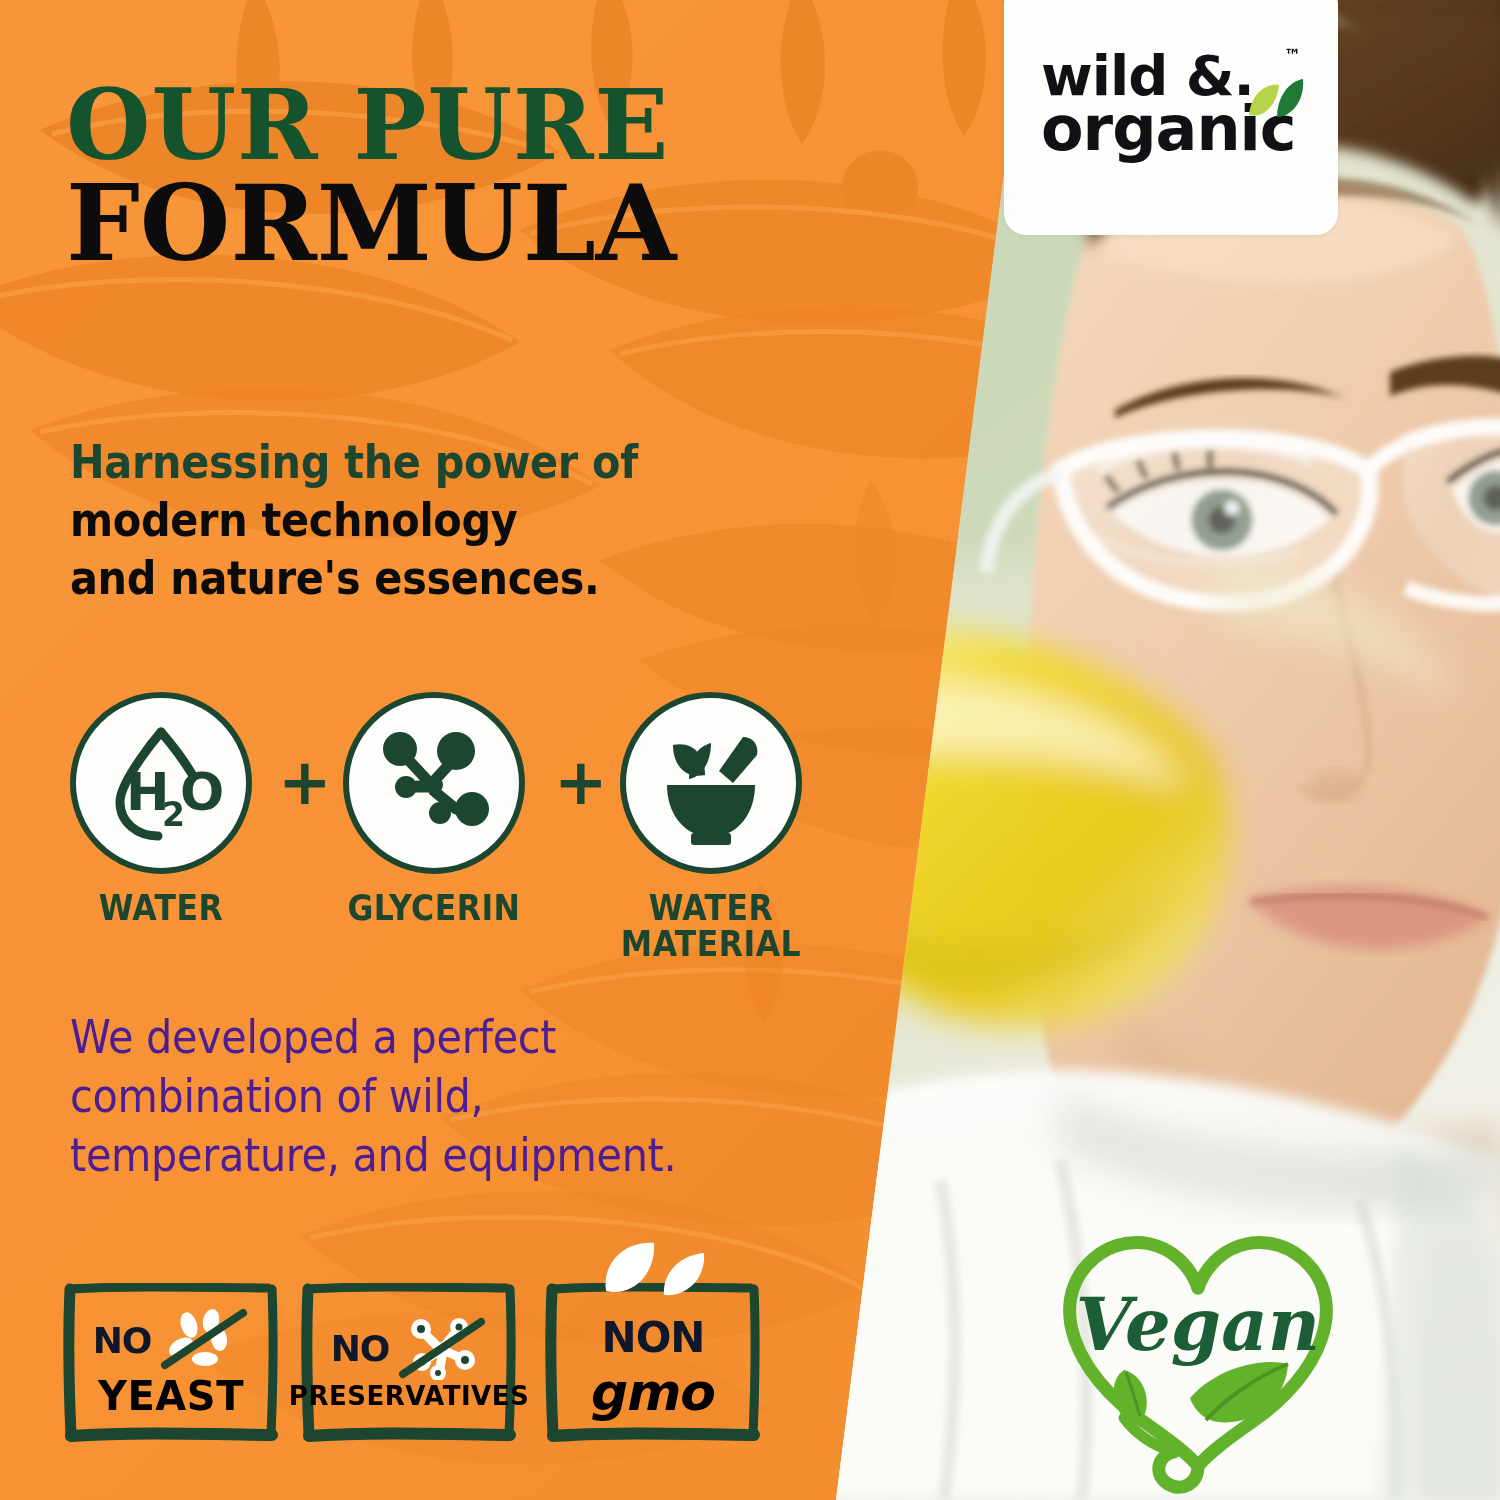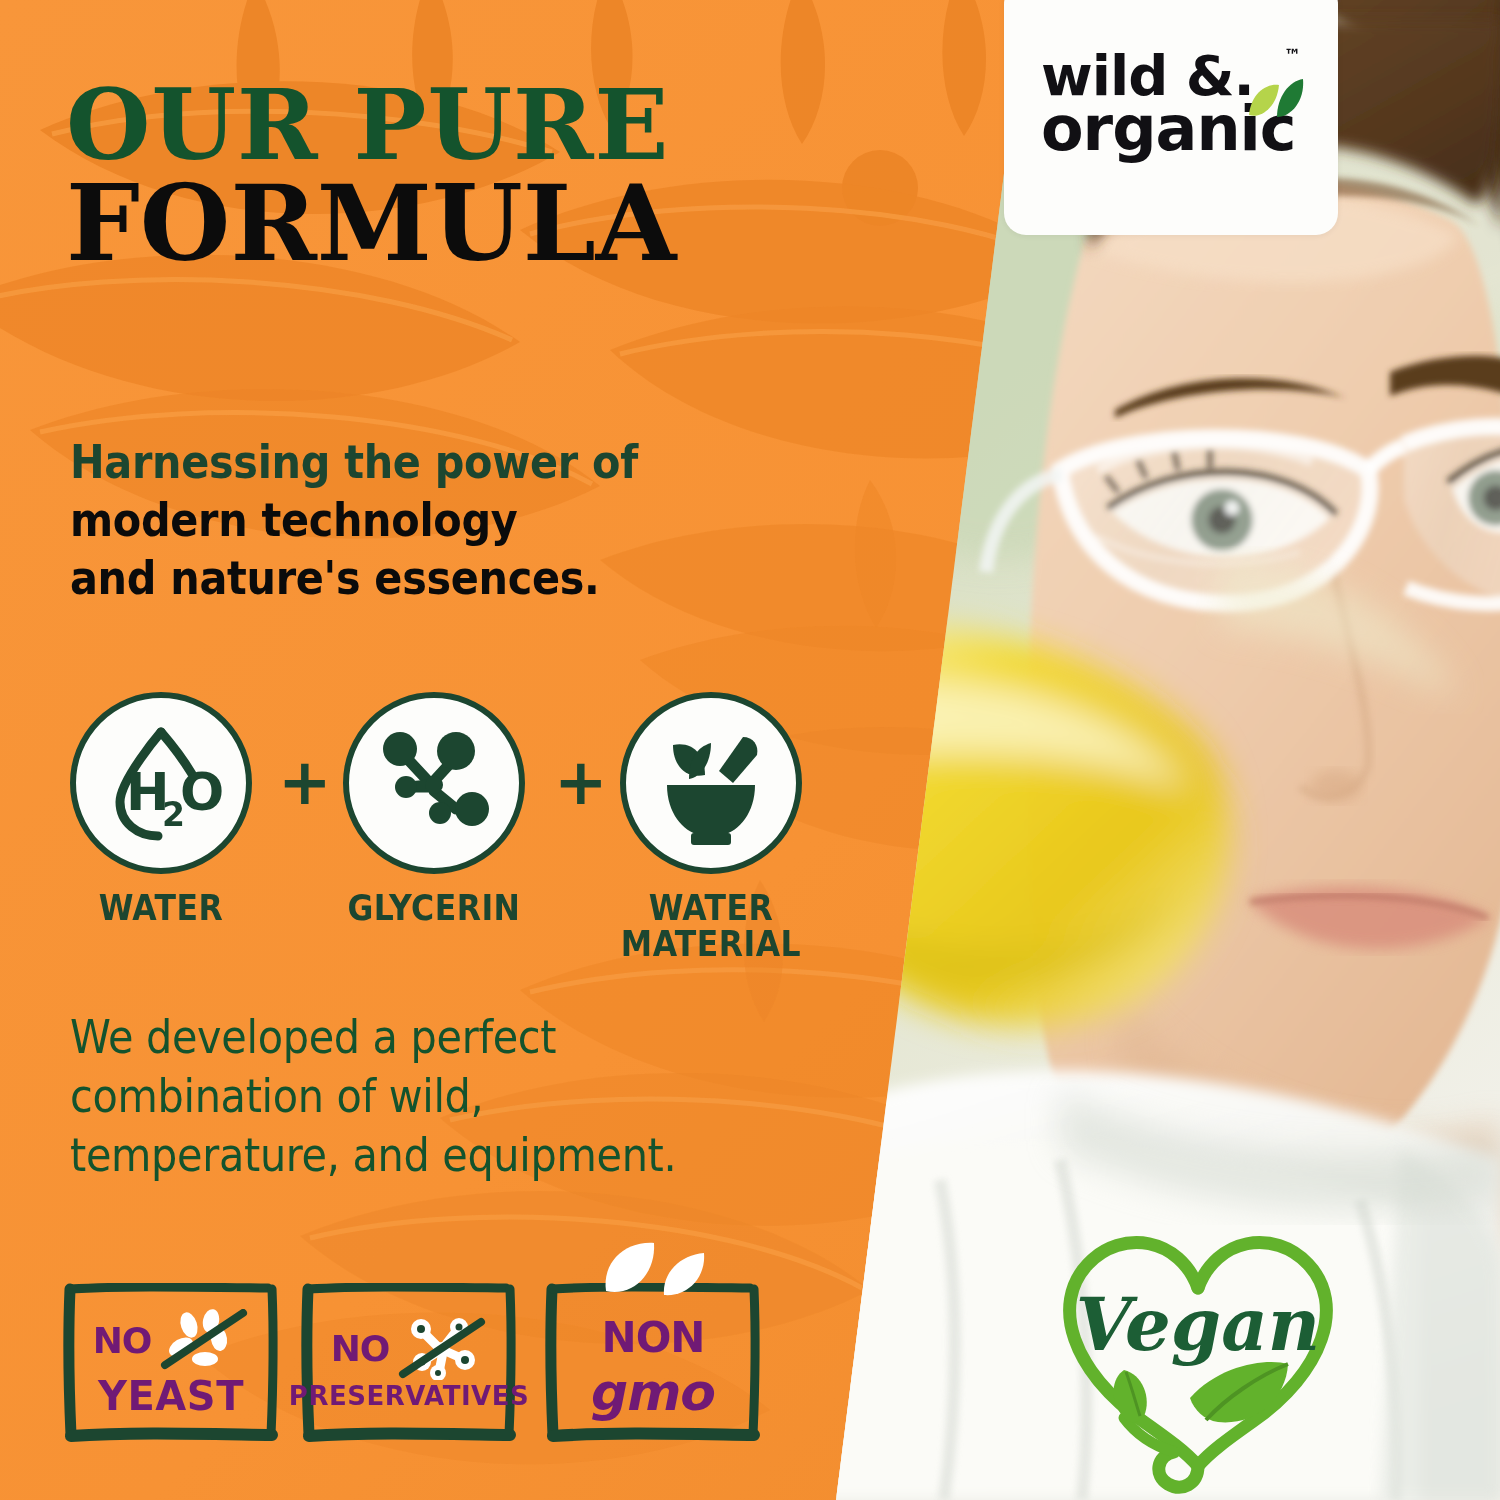--- a/index.html
+++ b/index.html
@@ -103,44 +103,44 @@
     position:absolute; top:68px;
     font-size:64px; font-weight:700; color:#1c4630;
     font-family:"DejaVu Sans",sans-serif; line-height:44px;
   }
 
   
   #para2 {
     position:absolute; left:70px; top:1008px; width:740px;
     font-family:"DejaVu Sans Condensed","Liberation Sans",sans-serif;
     font-size:46px; line-height:1.28; font-weight:500;
-    color:#14532d; letter-spacing:-0.3px;
+    color:#4c1d95; letter-spacing:-0.3px;
   }
 
   
   #badges { position:absolute; left:62px; top:1283px; width:700px; height:165px; }
   .badge { position:absolute; top:0; width:218px; height:160px; }
   .badge-box { position:absolute; inset:0; }
   .badge-content {
     position:absolute; inset:0;
     display:flex; flex-direction:column;
     align-items:center; justify-content:center;
   }
   .badge-top-row {
     display:flex; align-items:center; justify-content:center;
     gap:6px; height:66px; width:100%;
   }
   .badge-no {
     font-family:"DejaVu Sans","Liberation Sans",sans-serif;
-    font-weight:700; font-size:36px; color:#701a75;
+    font-weight:700; font-size:36px; color:#0f172a;
     letter-spacing:-1px;
   }
   .badge-word {
     font-family:"DejaVu Sans","Liberation Sans",sans-serif;
-    font-weight:700; color:#701a75;
+    font-weight:700; color:#000000;
     letter-spacing:0.5px;
   }
   .badge-word.yeast { font-size:40px; }
   .badge-word.pres  { font-size:26px; }
 
   
   #vegan { position:absolute; left:1048px; top:1222px; width:300px; height:272px; }
 </style>
 </head>
 <body>

